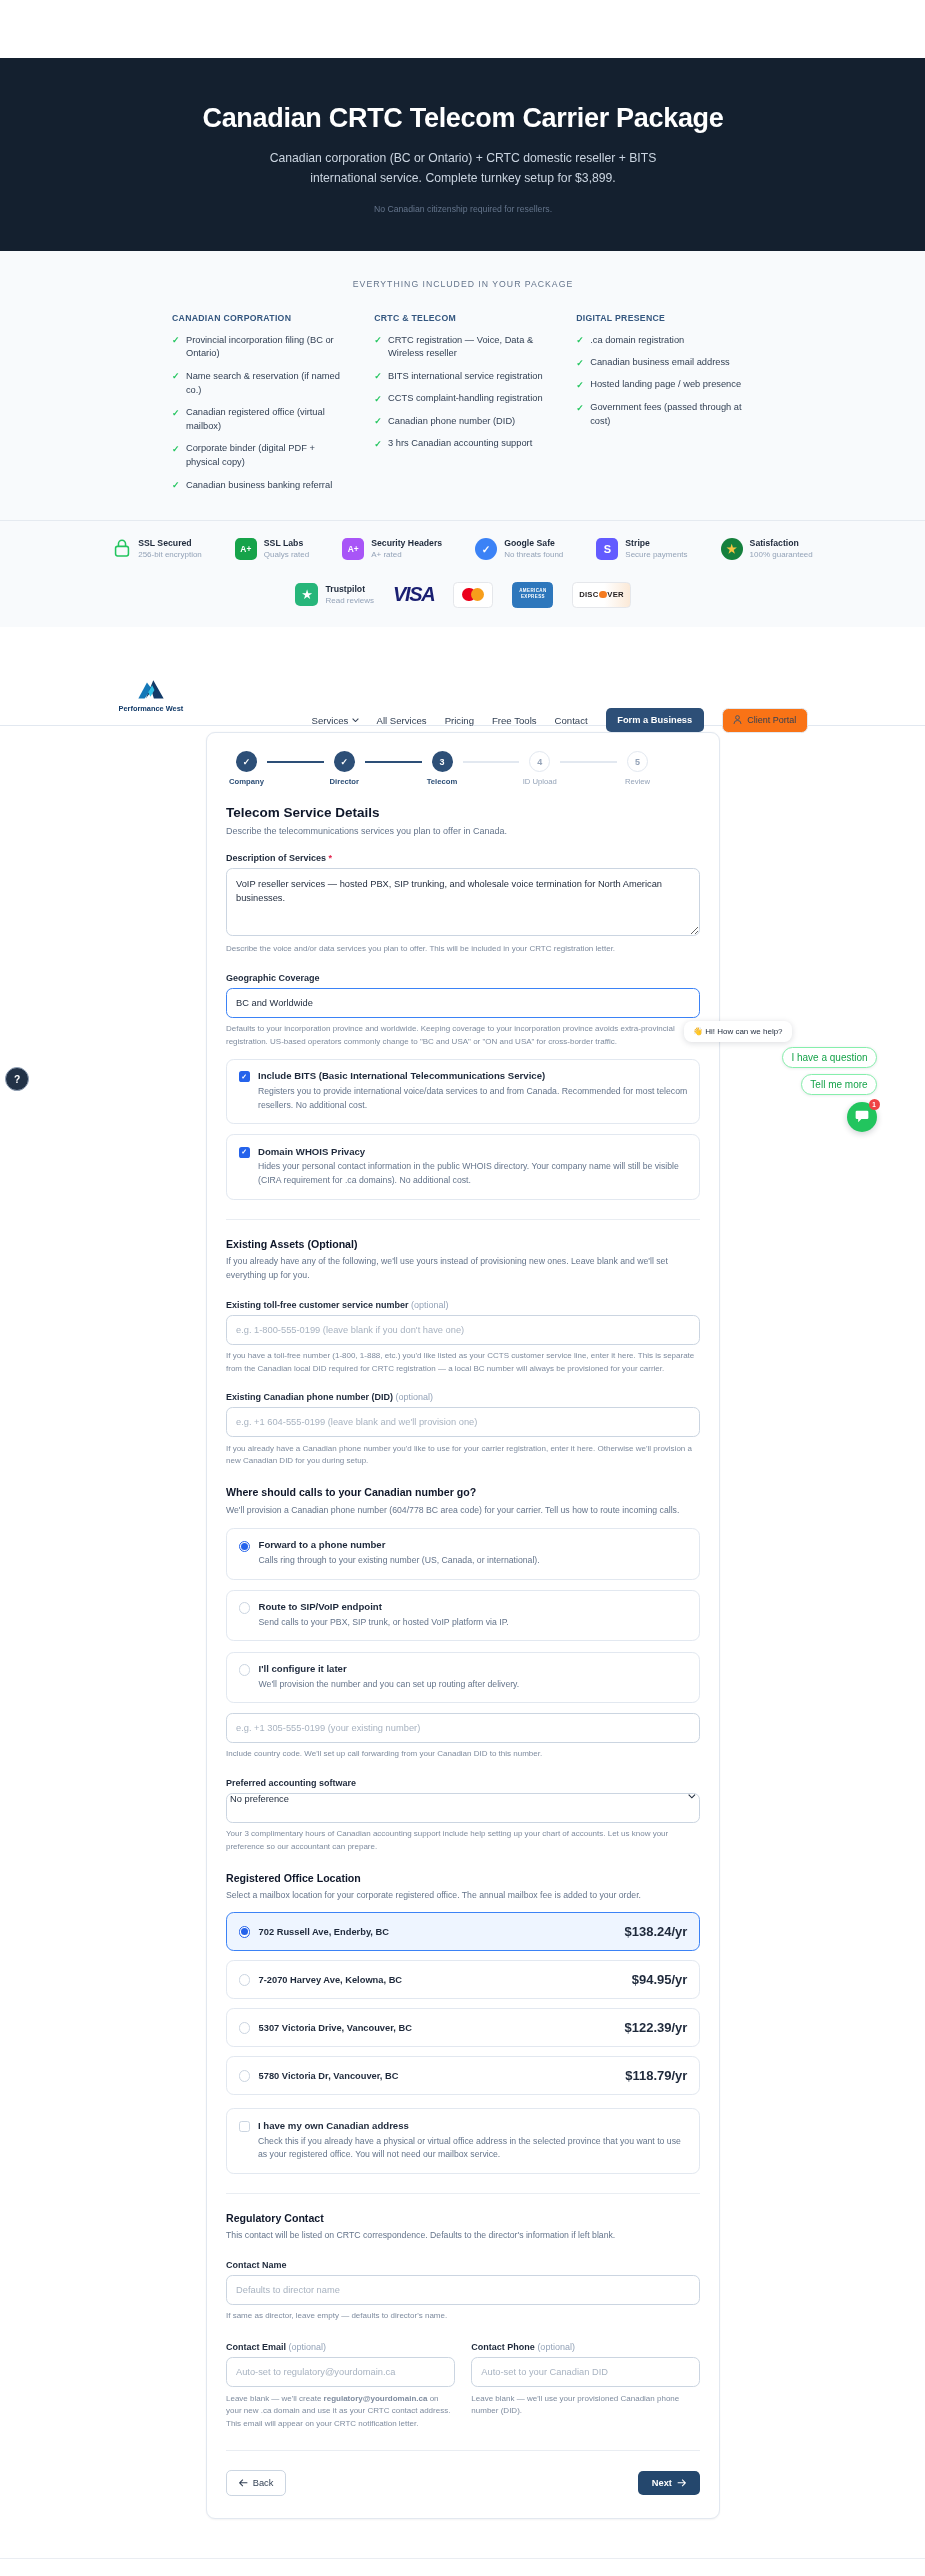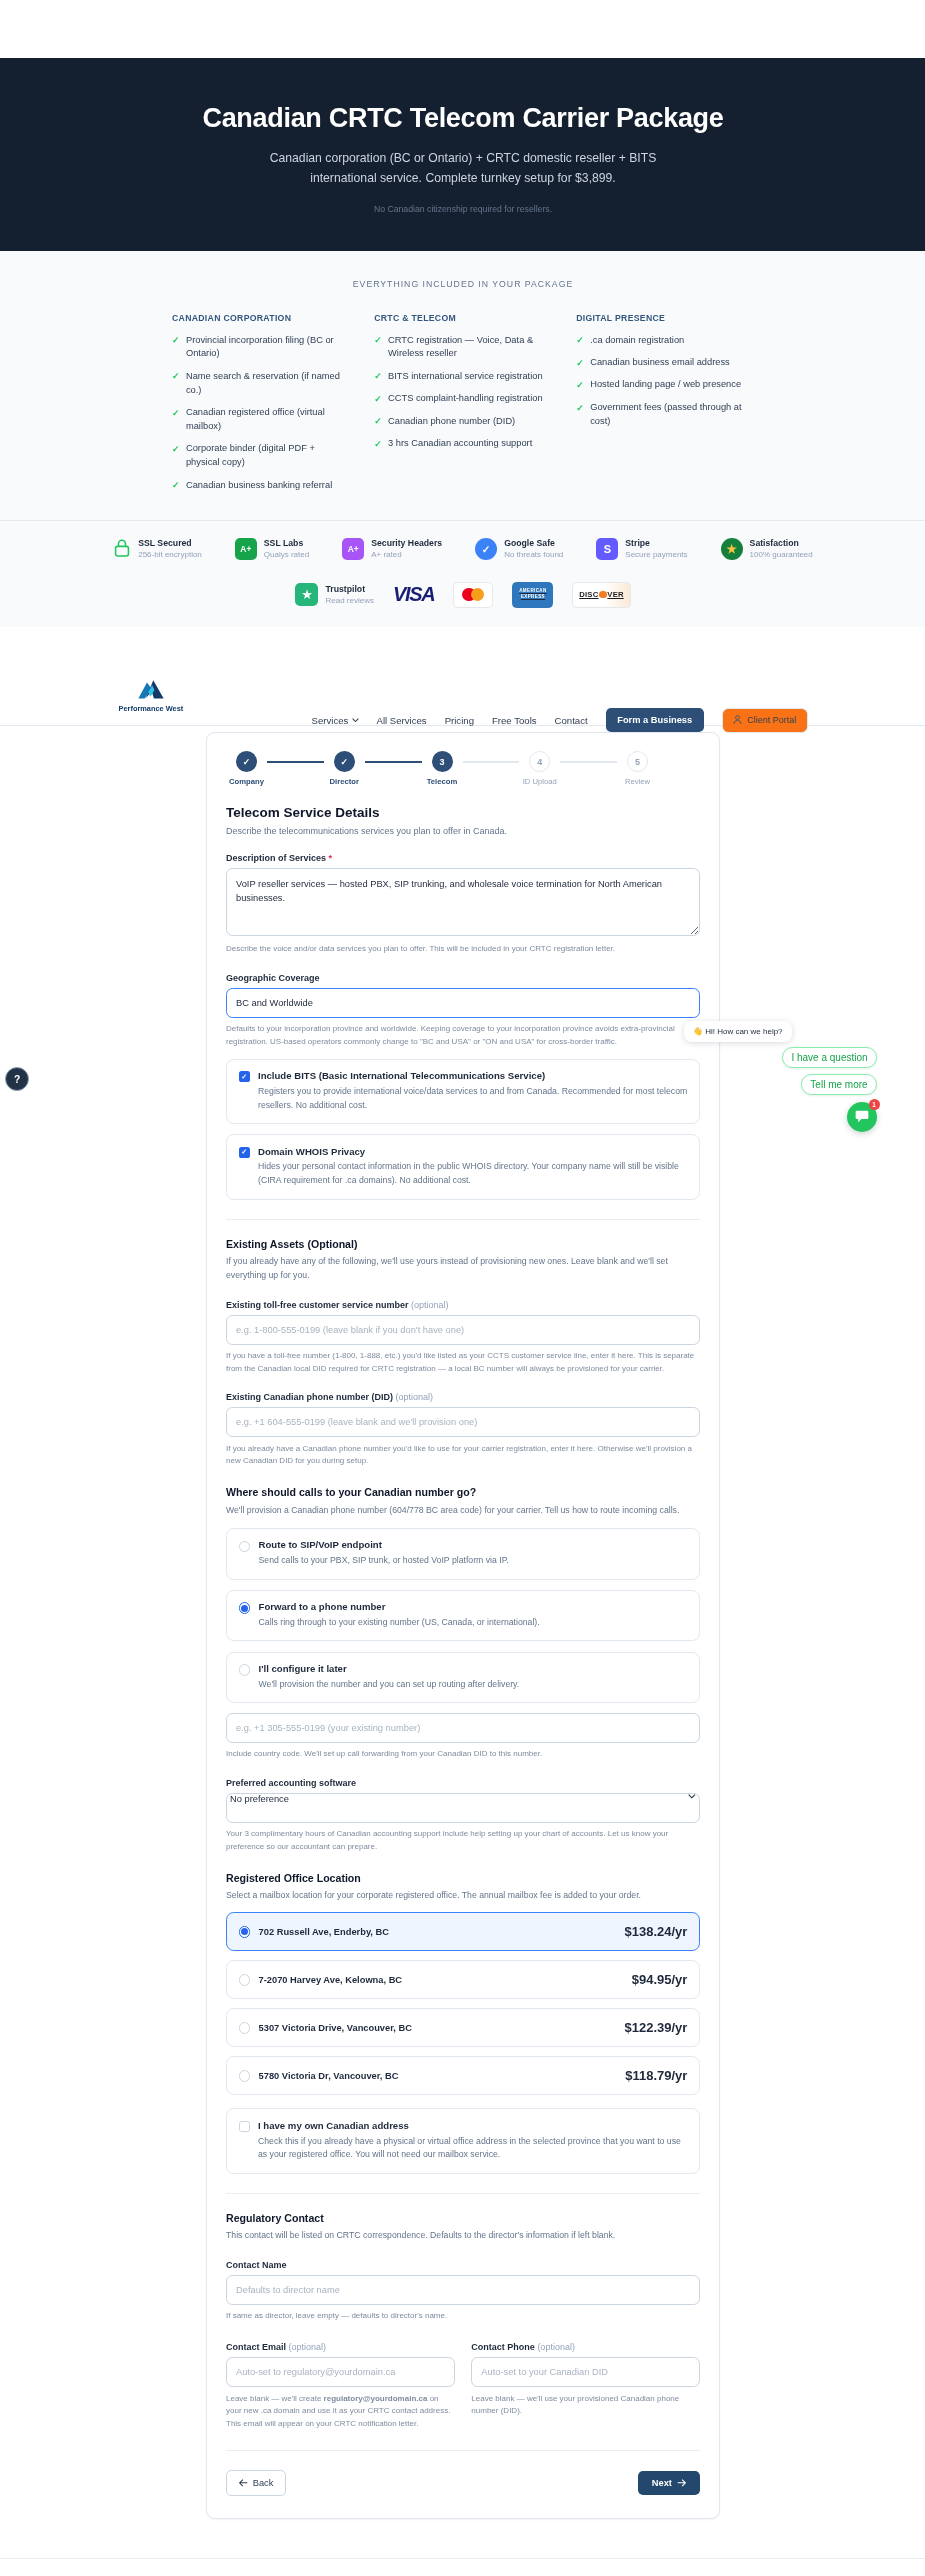--- a/index.html
+++ b/index.html
@@ -34,21 +34,21 @@
             color:#fff; font-weight:700; font-size:10.3px; flex:none; }
   .bg-green { background:#16a34a; } .bg-purple { background:#a855f7; } .bg-blue { background:#3b82f6; }
   .bg-stripe { background:#635bff; font-size:11px; } .bg-dgreen { background:#15803d; }
   .star-gold { color:#f5c542; font-size:11.6px; }
 
   
   .payments { display:flex; justify-content:center; align-items:center; gap:19px; padding:10.3px 0 19px; }
   .tp-icon { width:23px; height:23px; border-radius:5.1px; background:#27b67a; display:flex; align-items:center; justify-content:center; color:#fff; font-size:13px; }
   .visa { color:#1a1f71; font-style:italic; font-weight:800; font-size:20px; letter-spacing:-1.3px; }
   .chip { height:26px; min-width:40px; background:#fff; border:0.6px solid #e5e7eb; border-radius:4.5px;
-          display:flex; align-items:center; justify-content:center; padding:0 5.8px;text-decoration:underline; }
+          display:flex; align-items:center; justify-content:center; padding:0 5.8px; }
   .mc-c { width:13.5px; height:13.5px; border-radius:50%; display:inline-block; }
   .mc-red { background:#eb001b; } .mc-org { background:#f79e1b; margin-left:-5.1px; }
   .amex { background:#2e77bc; border-color:#2e77bc; flex-direction:column; gap:0.6px; }
   .amex span { color:#fff; font-size:4.5px; font-weight:700; letter-spacing:0.4px; line-height:1.1; }
   .disc { background:linear-gradient(90deg,#ffffff 55%,#fbe9d7); font-weight:700; font-size:7.7px; color:#231f20; letter-spacing:0.2px; }
   .disc-dot { width:7.7px; height:7.7px; border-radius:50%; background:#f47b20; display:inline-block; margin:0 0.6px; }
 
   .navgap { height:41px; background:#fff; }
 
   
@@ -408,31 +408,31 @@
     <div class="flabel">
       <span>Existing Canadian phone number (DID)</span> <span class="opt-suffix">(optional)</span>
     </div>
     <input class="text-input" placeholder="e.g. +1 604-555-0199 (leave blank and we'll provision one)" style="">
     <p class="helper">If you already have a Canadian phone number you'd like to use for your carrier registration, enter it here. Otherwise we'll provision a new Canadian DID for you during setup.</p>
 
     <h3 class="sec-h">Where should calls to your Canadian number go?</h3>
     <p class="sec-d">We'll provision a Canadian phone number (604/778 BC area code) for your carrier. Tell us how to route incoming calls.</p>
 
     <div class="opt-card">
+      <span class="radio sel"></span>
+      <div>
+        <div class="opt-title">Forward to a phone number</div>
+        <div class="opt-desc">Calls ring through to your existing number (US, Canada, or international).</div>
+      </div>
+    </div>
+    <div class="opt-card">
       <span class="radio"></span>
       <div>
         <div class="opt-title">Route to SIP/VoIP endpoint</div>
         <div class="opt-desc">Send calls to your PBX, SIP trunk, or hosted VoIP platform via IP.</div>
-      </div>
-    </div>
-    <div class="opt-card">
-      <span class="radio sel"></span>
-      <div>
-        <div class="opt-title">Forward to a phone number</div>
-        <div class="opt-desc">Calls ring through to your existing number (US, Canada, or international).</div>
       </div>
     </div>
     <div class="opt-card">
       <span class="radio"></span>
       <div>
         <div class="opt-title">I'll configure it later</div>
         <div class="opt-desc">We'll provision the number and you can set up routing after delivery.</div>
       </div>
     </div>
 

